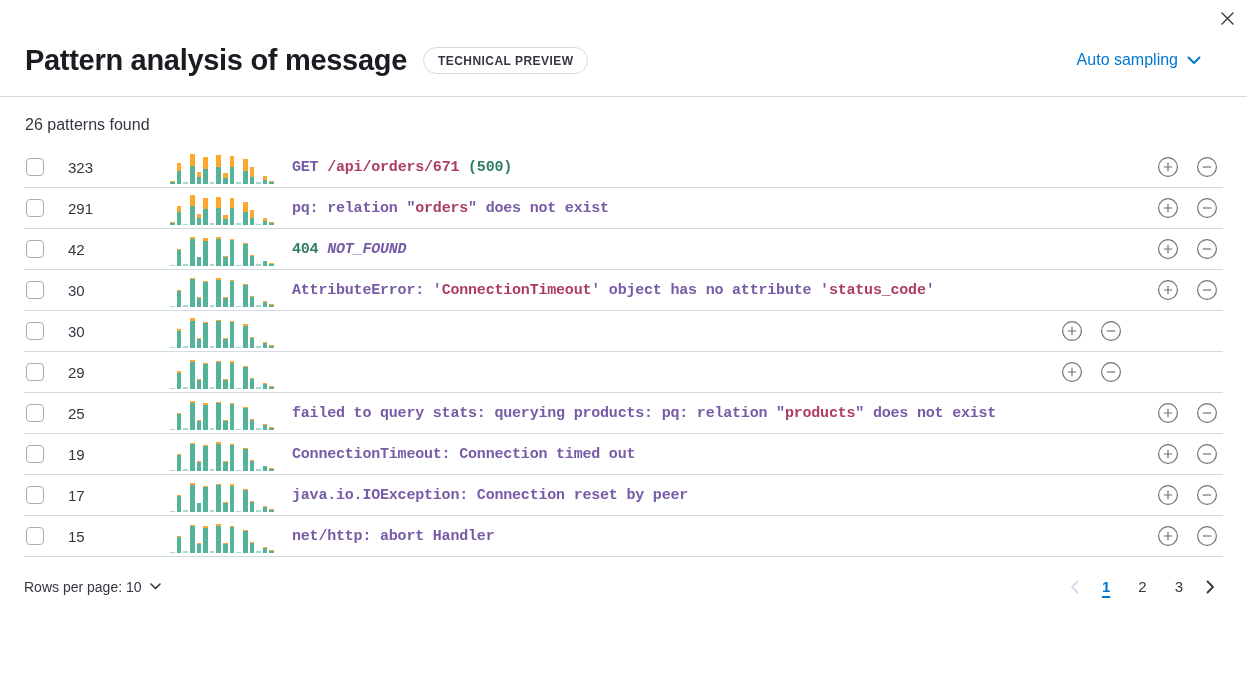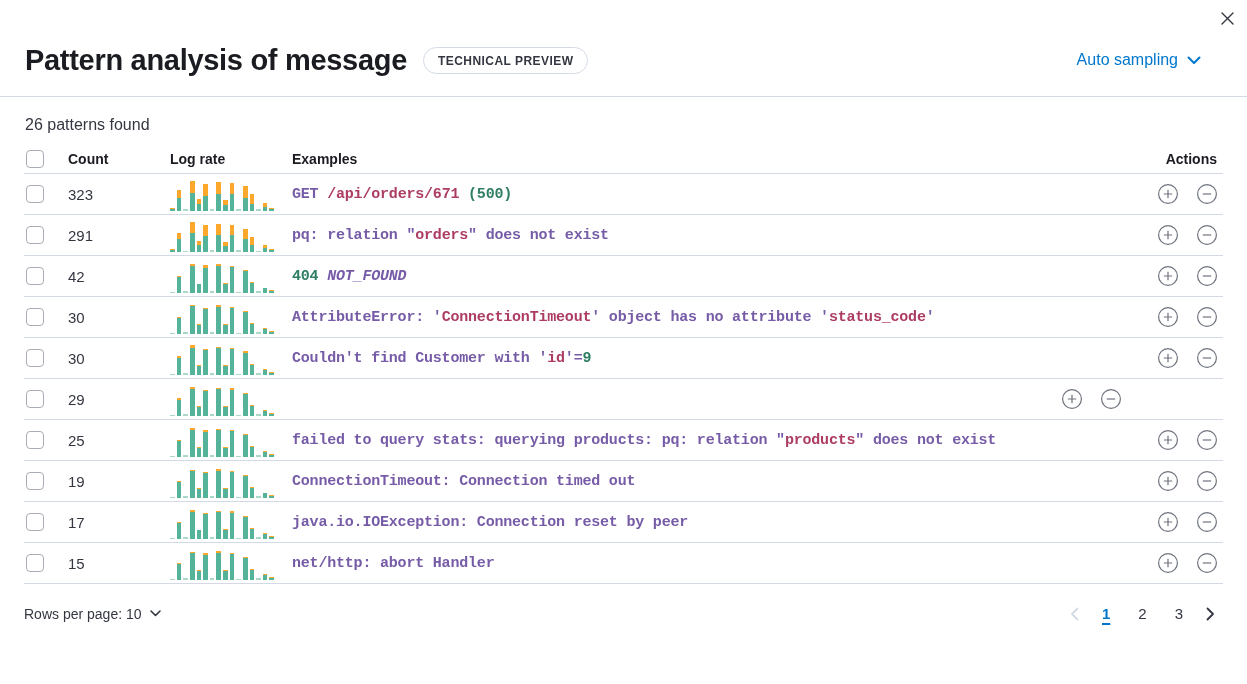--- a/index.html
+++ b/index.html
@@ -76,29 +76,20 @@
         <path d="M1.5 1.5 L7 7 L12.5 1.5" stroke="#0077cc" stroke-width="2" fill="none" stroke-linecap="round" stroke-linejoin="round"></path>
       </svg>
     </button>
   </div>
 
   <hr class="hdr-divider">
 
   <div class="content">
     <div class="summary">26 patterns found</div>
 
-    <div class="grid-head">
-      <div class="hcell">
-        <div class="checkbox"></div>
-      </div>
-      <div class="hcell">Count</div>
-      <div class="hcell">Log rate</div>
-      <div class="hcell">Examples</div>
-      <div class="hcell right">Actions</div>
-    </div>
 
     <div id="rows">
         <div class="trow">
           <div class="cell">
             <div class="checkbox"></div>
           </div>
           <div class="cell count">323</div>
           <div class="cell">
             <div class="spark">
               <div class="bar">
@@ -491,21 +482,20 @@
               <div class="bar">
                 <div class="seg" style="height: 1px; background: rgb(251, 168, 44);"></div>
                 <div class="seg" style="height: 5px; background: rgb(84, 179, 153);"></div>
               </div>
               <div class="bar">
                 <div class="seg" style="height: 1px; background: rgb(251, 168, 44);"></div>
                 <div class="seg" style="height: 2px; background: rgb(84, 179, 153);"></div>
               </div>
             </div>
           </div>
-          <div class="cell example"><span style="color: rgb(118, 91, 167);">Couldn't find Customer with '</span><span style="color: rgb(173, 60, 100);">id</span><span style="color: rgb(118, 91, 167);">'=</span><span style="color: rgb(46, 125, 100);">9</span></div>
           <div class="cell actions-cell">
             <button class="icon-btn">
               <svg width="22" height="22" viewBox="0 0 22 22">
                 <circle cx="11" cy="11" r="9.4" fill="none" stroke="#6e737e" stroke-width="1.2"></circle>
                 <path d="M11 6.8 V15.2 M6.8 11 H15.2" stroke="#6e737e" stroke-width="1.2"></path>
               </svg>
             </button>
             <button class="icon-btn">
               <svg width="22" height="22" viewBox="0 0 22 22">
                 <circle cx="11" cy="11" r="9.4" fill="none" stroke="#6e737e" stroke-width="1.2"></circle>

